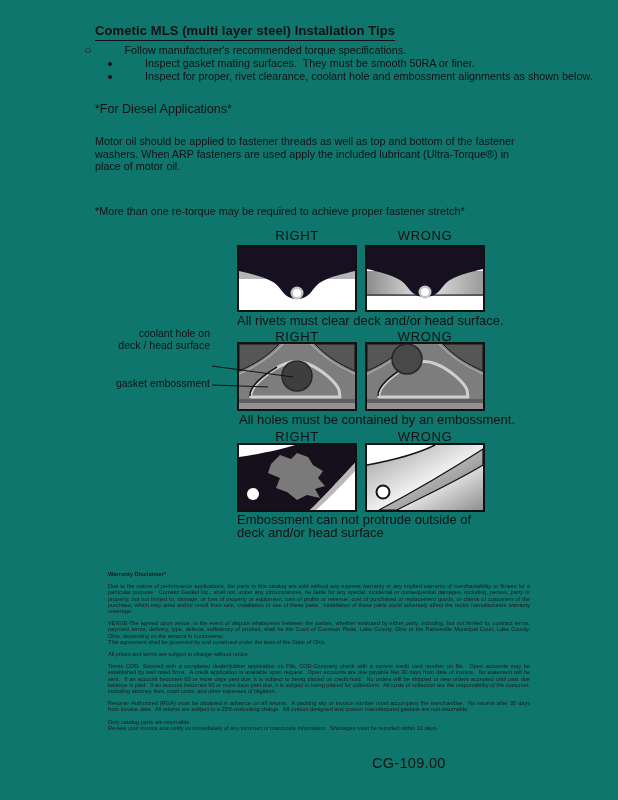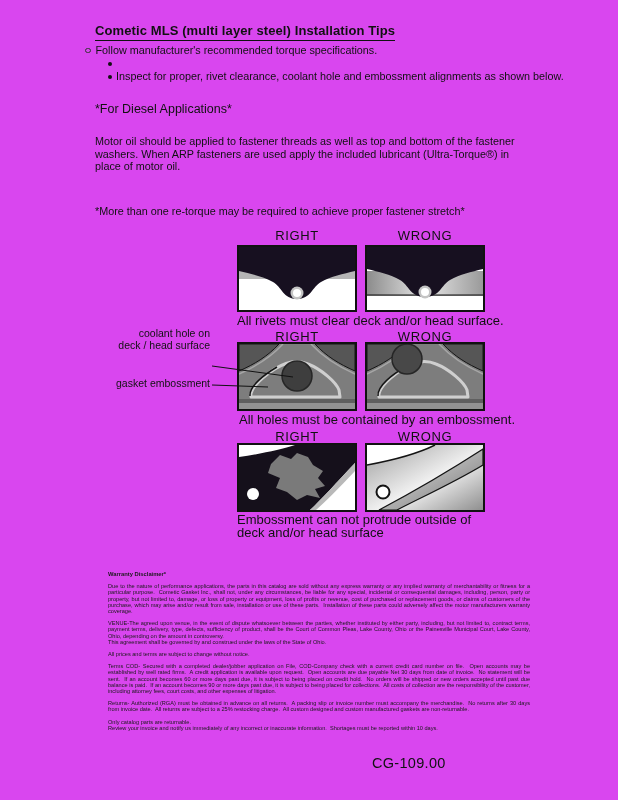--- a/index.html
+++ b/index.html
@@ -1,23 +1,23 @@
 <!DOCTYPE html>
 <html><head>
 <meta charset="utf-8">
 <style>
   html,body{margin:0;padding:0;background:#fff;}
-  .page{position:relative;width:618px;height:800px;background:#d946ef;
+  .page{position:relative;width:618px;height:800px;background:#0f766e;
         font-family:"Liberation Sans",sans-serif;color:#111;overflow:hidden;}
 
   .title{position:absolute;left:95px;top:23px;font-size:13px;font-weight:bold;
          letter-spacing:.1px;border-bottom:1.6px solid #111;padding-bottom:2px;}
 
   .bullets{position:absolute;left:85px;top:44px;font-size:10.8px;line-height:13px;}
-  .b-row{display:flex;align-items:center;height:13px;white-space:pre;}
+  .b-row{display:flex;align-items:center;height:13px;white-space:pre;gap:29px;}
   .o-dot{width:3.5px;height:3.5px;border:1px solid #333;border-radius:50%;
          margin-right:5px;flex:none;}
   .f-dot{width:4px;height:4px;background:#111;border-radius:50%;
          margin:0 4px 0 23px;flex:none;}
 
   .diesel-h{position:absolute;left:95px;top:102px;font-size:12.5px;font-weight:normal;}
   .body-p{position:absolute;left:95px;width:438px;font-size:10.8px;line-height:12.6px;
           white-space:pre-wrap;}
   .p1{top:135px;} .p2{top:164px;} .note{top:205px;}
 
@@ -49,20 +49,21 @@
 
   <div class="title">Cometic MLS (multi layer steel) Installation Tips</div>
 
   <div class="bullets">
     <div class="b-row">
       <span class="o-dot"></span>
       <span>Follow manufacturer's recommended torque specifications.</span>
     </div>
     <div class="b-row">
       <span class="f-dot"></span>
+      <span>Inspect gasket mating surfaces.  They must be smooth 50RA or finer.</span>
     </div>
     <div class="b-row">
       <span class="f-dot"></span>
       <span>Inspect for proper, rivet clearance, coolant hole and embossment alignments as shown below.</span>
     </div>
   </div>
 
   <div class="diesel-h">*For Diesel Applications*</div>
   <div class="body-p p1">Motor oil should be applied to fastener threads as well as top and bottom of the fastener washers. When ARP fasteners are used apply the included lubricant (Ultra-Torque®) in place of motor oil.</div>
   <div class="body-p note">*More than one re-torque may be required to achieve proper fastener stretch*</div>

